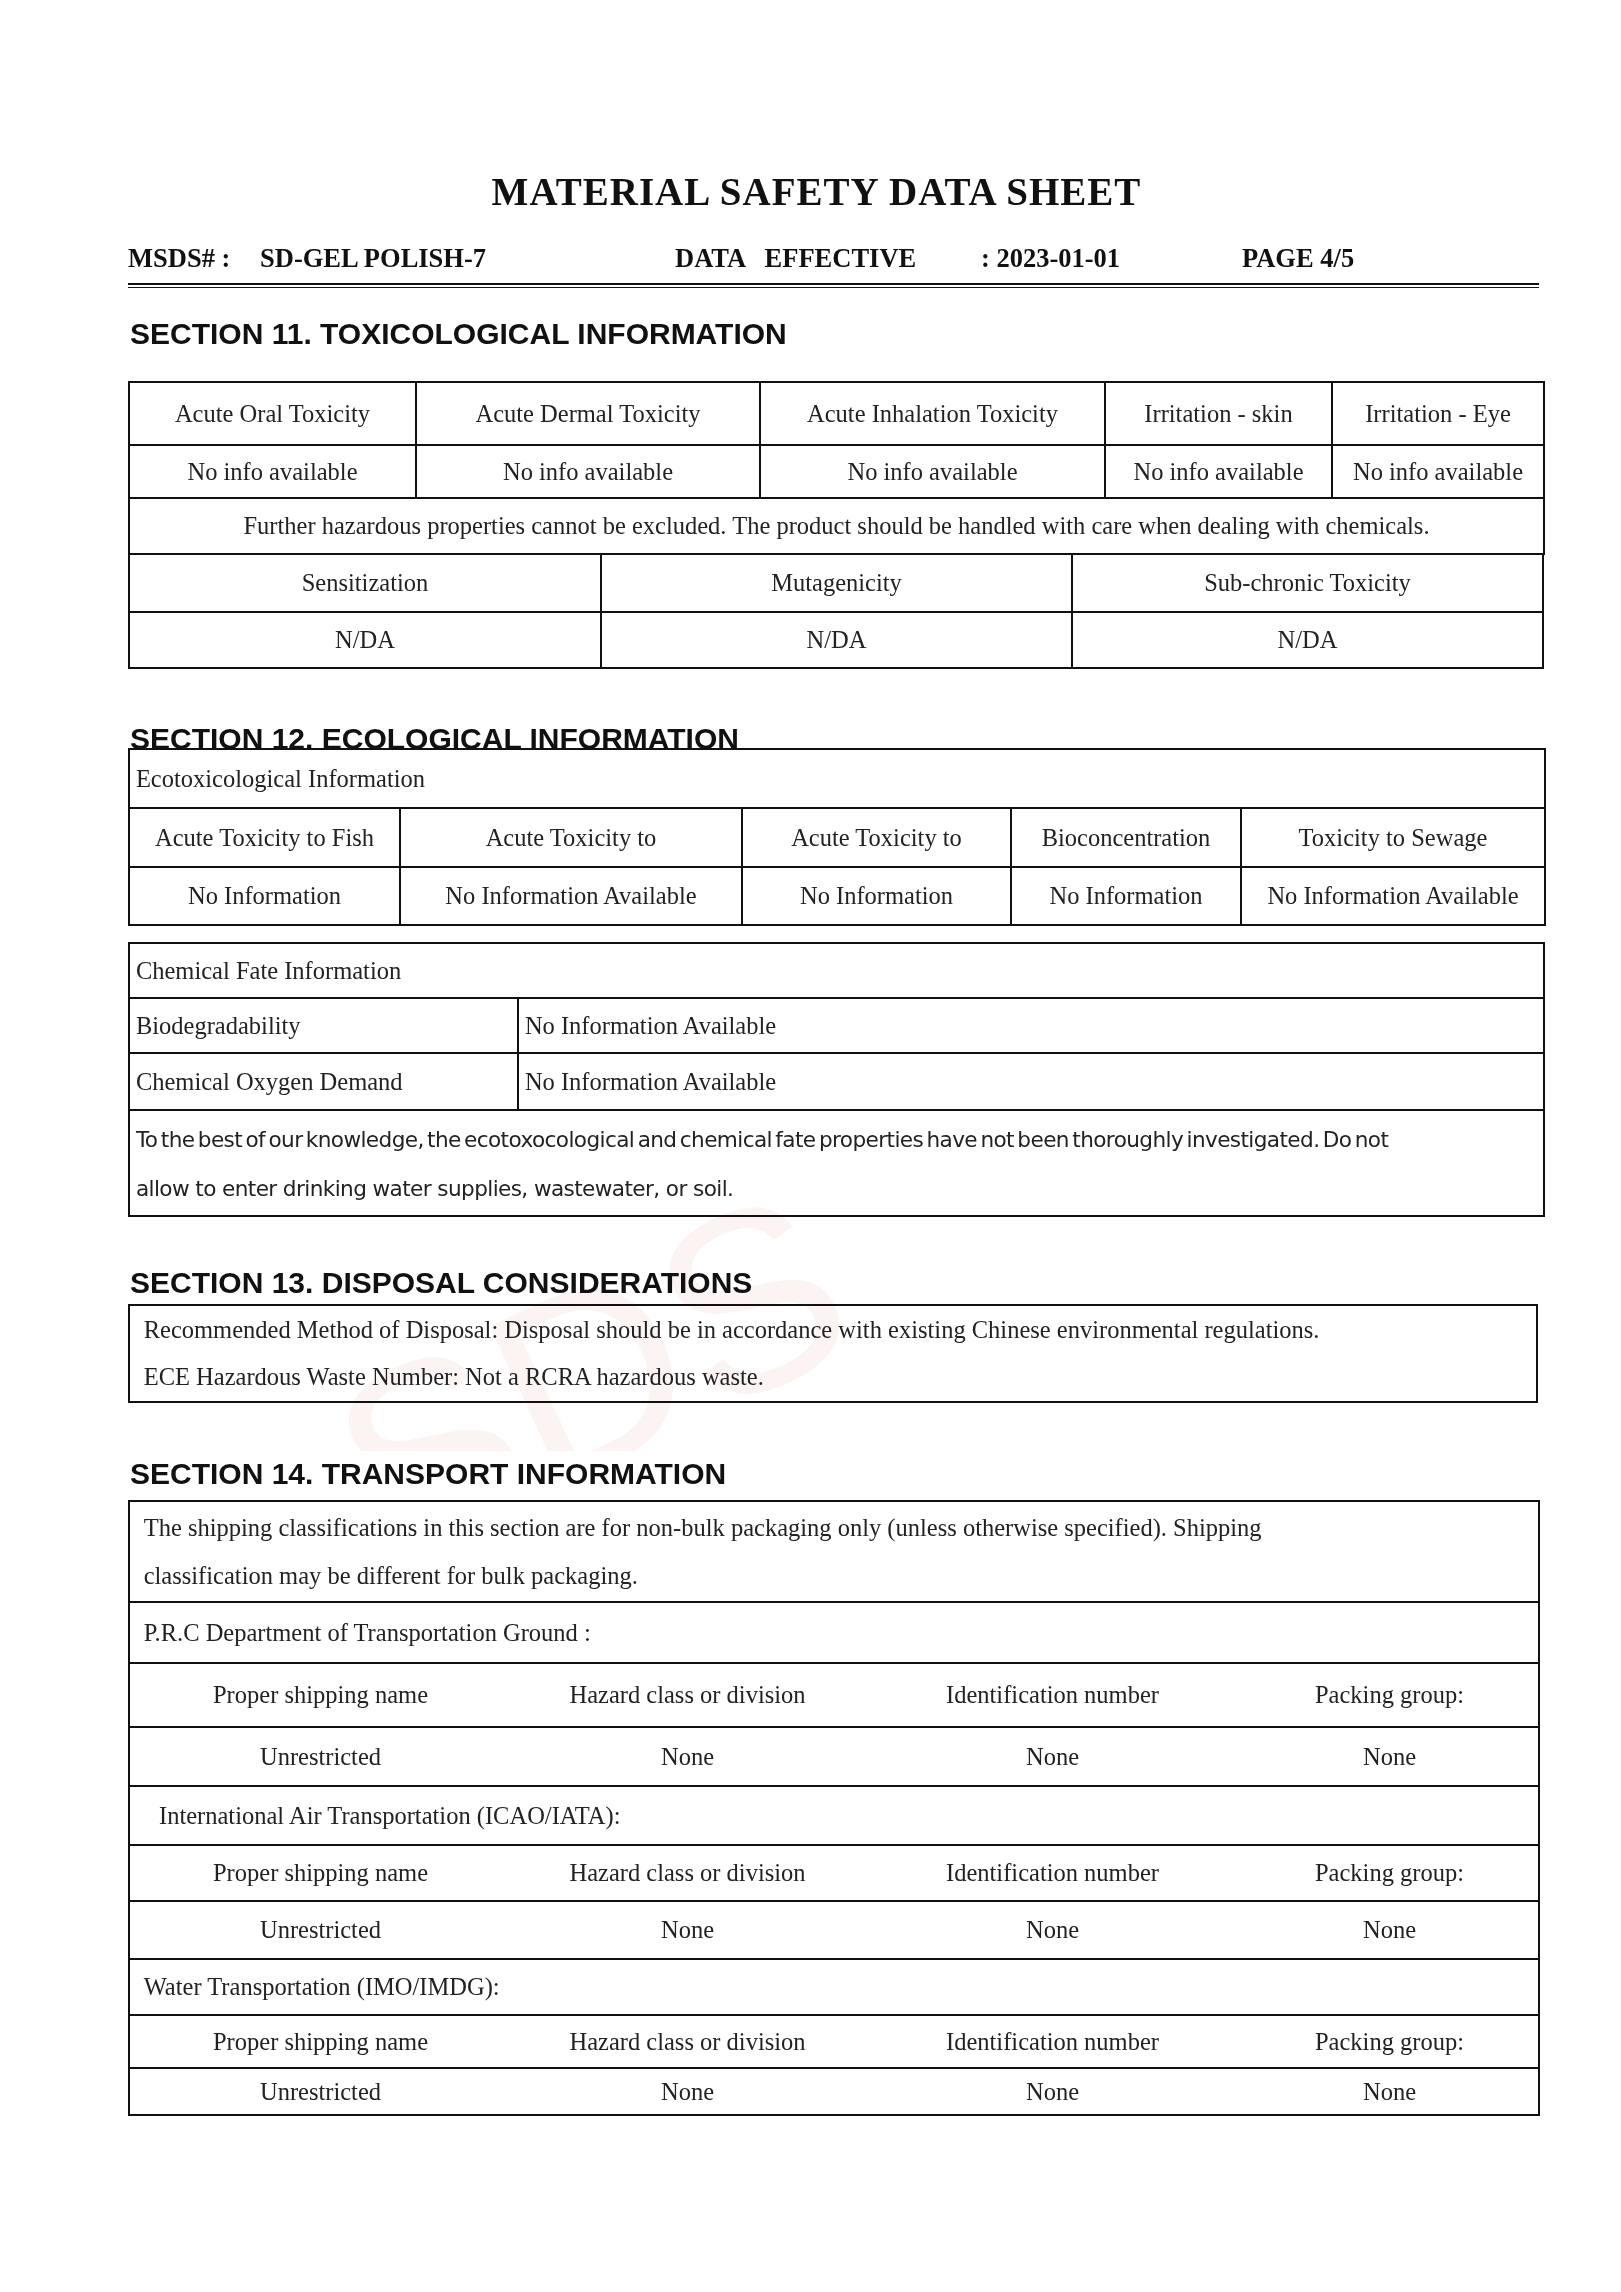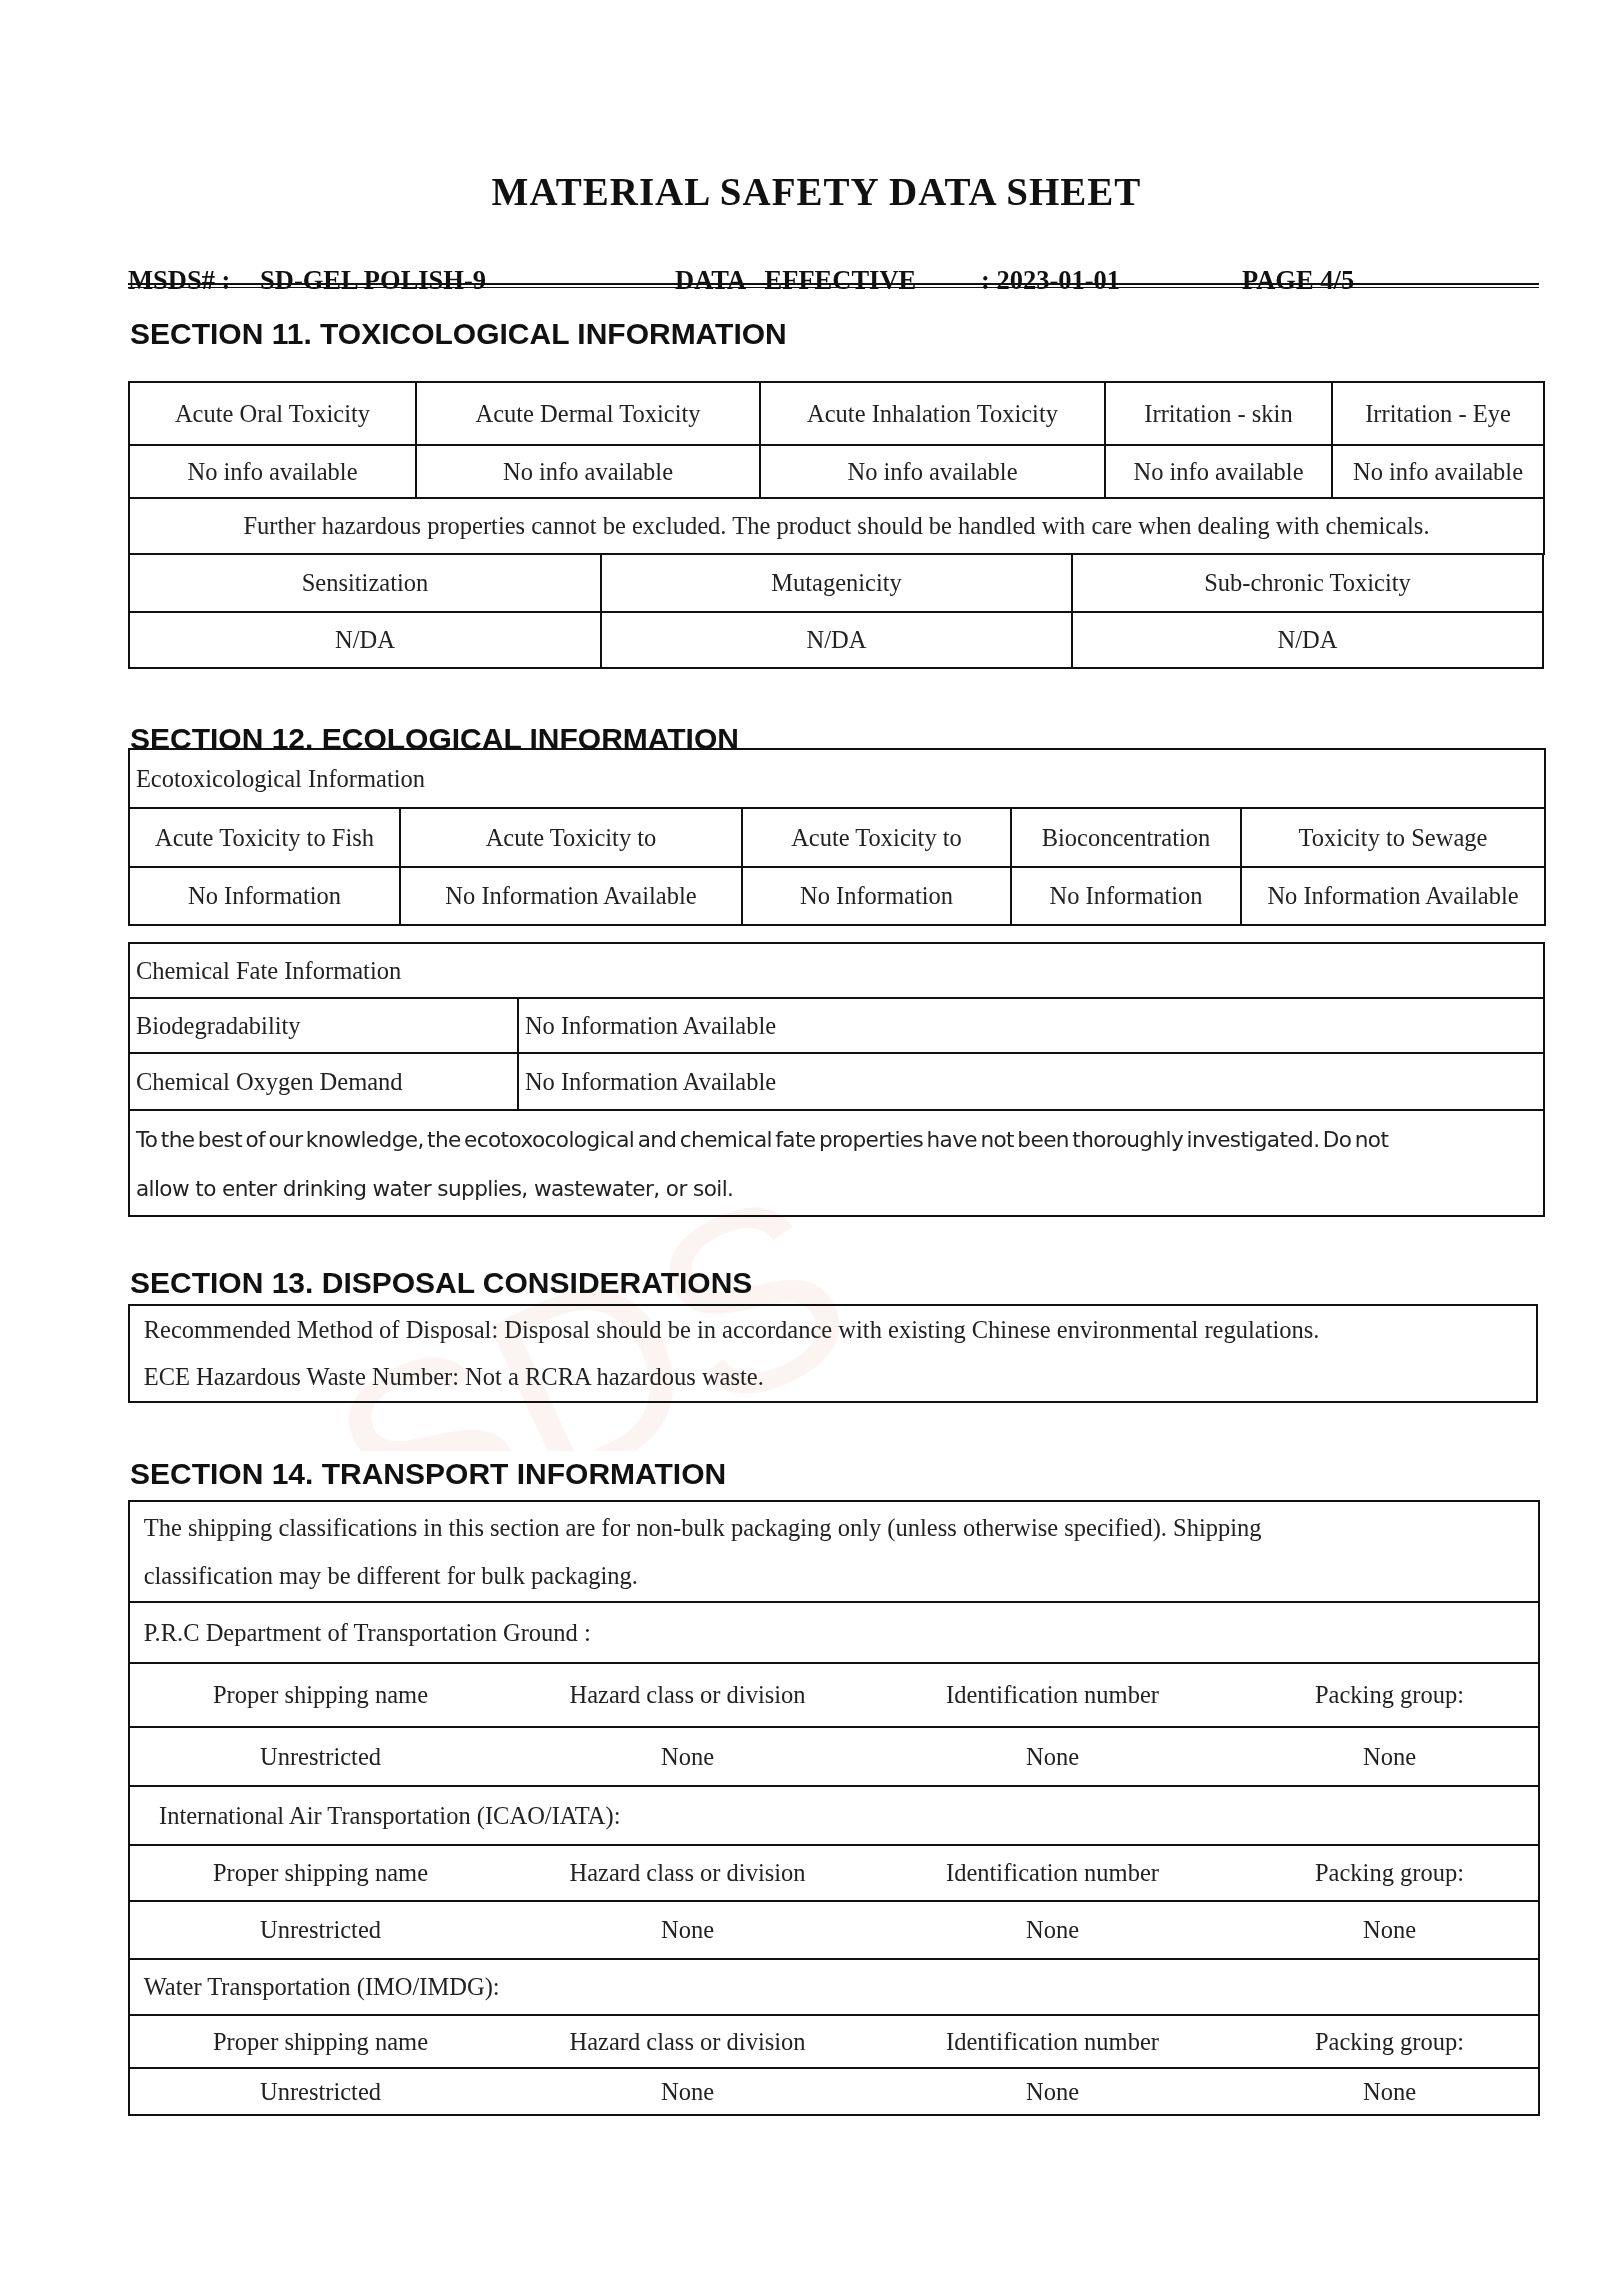--- a/index.html
+++ b/index.html
@@ -1,20 +1,20 @@
 <!DOCTYPE html>
 <html><head>
 <meta charset="utf-8">
 <style>
   html, body { margin: 0; padding: 0; background: #ffffff; }
   body { width: 1621px; height: 2293px; position: relative; overflow: hidden; color: #111; }
   .serif { font-family: "Liberation Serif", "DejaVu Serif", serif; }
   .sans { font-family: "Liberation Sans", "DejaVu Sans", sans-serif; }
   .doc-title { position: absolute; top: 169px; left: 0; width: 1739px; text-align: center; font-size: 39px; font-weight: bold; letter-spacing: 1px; }
-  .meta-row { position: absolute; top: 265px; left: 128px; width: 1411px; height: 33px; font-size: 26.5px; font-weight: bold; text-align: right; }
+  .meta-row { position: absolute; top: 243px; left: 128px; width: 1411px; height: 33px; font-size: 26.5px; font-weight: bold; text-align: right; }
   .meta-row span { position: absolute; top: 0; white-space: nowrap; }
   .double-rule { position: absolute; top: 283px; left: 128px; width: 1411px; height: 2.9px; border-top: 2.9px solid #111; border-bottom: 1.5px solid #111; height: 2px; }
   .section-heading { position: absolute; left: 130px; font-size: 30px; font-weight: bold; white-space: nowrap; }
   table { position: absolute; border-collapse: collapse; table-layout: fixed; }
   td { border: 2px solid #111; font-size: 24.5px; color: #222; padding: 0 5.9px; white-space: nowrap; overflow: hidden; }
   td.c { text-align: center; }
   td.l { text-align: left; }
   .box { position: absolute; border: 2px solid #111; box-sizing: border-box; }
   .box p { margin: 0; font-size: 24.5px; color: #222; white-space: nowrap; position: absolute; left: 13.7px; }
   .notice { font-family: "DejaVu Sans", sans-serif; font-size: 21.6px; line-height: 49px; letter-spacing: -0.6px; }
@@ -24,21 +24,21 @@
 <body>
 
 <svg class="watermark" viewBox="0 0 1300 520">
   <text x="100" y="420" font-size="260" fill="#c0392b" font-family="Liberation Sans, sans-serif" transform="rotate(-25 650 260)">SDS</text>
 </svg>
 
 <div class="doc-title serif" style="width:1621px;left:6px;">MATERIAL SAFETY DATA SHEET</div>
 
 <div class="meta-row serif">
   <span style="left:0;">MSDS# :</span>
-  <span style="left:132px;">SD-GEL POLISH-9</span>
+  <span style="left:132px;">SD-GEL POLISH-7</span>
   <span style="left:547px; white-space:pre;">DATA   EFFECTIVE</span>
   <span style="left:853px;">: 2023-01-01</span>
   <span style="left:1114px;">PAGE 4/5</span>
 </div>
 <div class="double-rule"></div>
 
 <div class="section-heading sans" style="top:317px;">SECTION 11. TOXICOLOGICAL INFORMATION</div>
 
 <table class="serif" style="top:381px; left:128px; width:1415px;">
   <colgroup>

